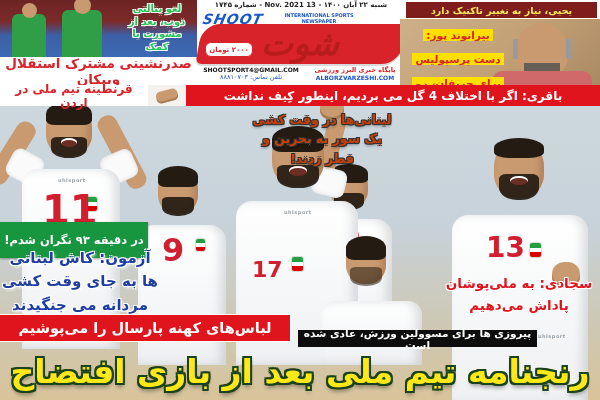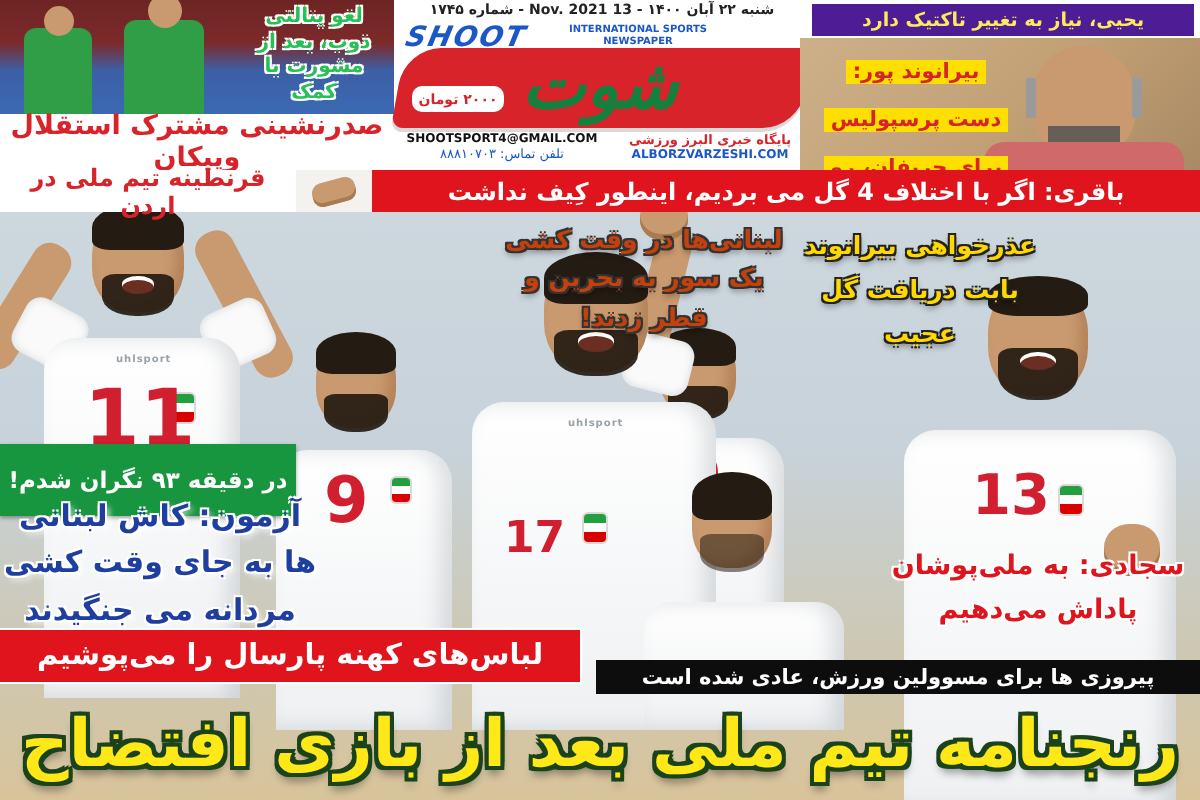--- a/index.html
+++ b/index.html
@@ -41,37 +41,37 @@
   }
   .sub-en{position:absolute;left:72px;top:12px;width:100px;text-align:center;font-size:5px;color:#1b57c8;font-weight:bold;line-height:1.2;}
   .sub-fa{position:absolute;left:72px;top:24px;width:100px;text-align:center;font-size:5px;color:#d8232a;font-weight:bold;}
   .red-swoosh{
     position:absolute;left:2px;top:24px;width:204px;height:40px;background:#d8232a;
     border-radius:18px 6px 18px 6px;transform:skewX(-10deg);
     box-shadow:0 2px 0 rgba(0,0,0,.15);
   }
   .masthead-fa{
     position:absolute;left:0;top:22px;width:206px;height:42px;
-    color:#15803d;font-size:34px;font-weight:bold;font-style:italic;
+    color:#b91c1c;font-size:34px;font-weight:bold;font-style:italic;
     display:flex;align-items:center;justify-content:center;direction:rtl;
   }
   .price-box{
     position:absolute;left:8px;top:42px;width:46px;height:13px;background:#fff;
     border:1px solid #d8232a;border-radius:6px;color:#d8232a;font-size:7px;font-weight:bold;
     display:flex;align-items:center;justify-content:center;direction:rtl;
   }
   .mast-bottom-left{position:absolute;left:4px;top:66px;width:100px;text-align:center;}
   .mast-email{font-size:6px;color:#111;font-weight:bold;}
   .mast-phone{font-size:6.5px;color:#1b57c8;font-weight:normal;direction:rtl;}
   .mast-bottom-right{position:absolute;right:4px;top:66px;width:92px;text-align:center;}
   .mast-agency{font-size:6.5px;color:#d8232a;font-weight:bold;direction:rtl;}
   .mast-site{font-size:6px;color:#1b57c8;font-weight:bold;}
   
   .tr-strip{
-    left:406px;top:2px;width:191px;height:16px;background:#4c1d95;
+    left:406px;top:2px;width:191px;height:16px;background:#7f1d1d;
     color:#ffe95e;font-size:9.5px;font-weight:bold;
   }
   .tr-photo{
     left:400px;top:19px;width:200px;height:66px;
     background:linear-gradient(135deg,#cdb089 0%,#c2a075 55%,#a98a64 100%);overflow:hidden;
   }
   .man-head{position:absolute;right:32px;top:4px;width:52px;height:56px;background:#c9996f;border-radius:48% 48% 42% 42%;}
   .man-hair{position:absolute;left:-3px;top:16px;width:58px;height:20px;border-left:5px solid #9a9a9a;border-right:5px solid #9a9a9a;box-sizing:border-box;}
   .man-beard{position:absolute;left:8px;bottom:-2px;width:36px;height:18px;background:#555;border-radius:0 0 45% 45%;opacity:.85;}
   .man-shirt{position:absolute;right:8px;top:52px;width:100px;height:16px;background:#d06a6a;border-radius:10px 10px 0 0;}
@@ -119,21 +119,21 @@
   .quote-sajjadi{
     left:440px;top:273px;width:158px;color:#e0141d;font-weight:bold;font-size:13.5px;line-height:1.6;
     text-align:center;direction:rtl;
     text-shadow:-1px -1px 0 #fff,1px -1px 0 #fff,-1px 1px 0 #fff,1px 1px 0 #fff;
   }
   .strip-kits{
     left:0;top:315px;width:290px;height:26px;background:#e0141d;
     color:#fff;font-size:14.5px;font-weight:bold;box-shadow:0 0 0 1px #fff;
   }
   .strip-officials{
-    left:298px;top:330px;width:302px;height:17px;background:#0d0d0d;
+    left:298px;top:330px;width:239px;height:17px;background:#0d0d0d;
     color:#fff;font-size:10.5px;font-weight:bold;
   }
   .headline-main{
     left:0;top:343px;width:600px;height:56px;
     color:#ffe818;font-size:33px;font-weight:bold;white-space:nowrap;
     text-shadow:
       -2px -2px 0 #1b431b,2px -2px 0 #1b431b,-2px 2px 0 #1b431b,2px 2px 0 #1b431b,
       0 -2px 0 #1b431b,0 2px 0 #1b431b,-2px 0 0 #1b431b,2px 0 0 #1b431b,0 4px 4px rgba(0,0,0,.4);
   }
 </style>
@@ -260,21 +260,20 @@
       <span class="hl">دست پرسپولیس برای حریفان، رو شده است</span>
     </div>
   </div>
 
   <div class="abs fist-box">
     <div class="fist"></div>
   </div>
   <div class="abs strip-bagheri center rtl">باقری: اگر با اختلاف 4 گل می بردیم، اینطور کِیف نداشت</div>
 
   <div class="abs note-lebanon">لبنانی‌ها در وقت کشی یک سور به بحرین و قطر زدند!</div>
-  <div class="abs note-beiranvand">عذرخواهی بیرانوند بابت دریافت گل عجیب</div>
   <div class="abs strip-93 center rtl">در دقیقه ۹۳ نگران شدم!</div>
   <div class="abs quote-azmoun">آزمون: کاش لبنانی ها به جای وقت کشی مردانه می جنگیدند</div>
   <div class="abs quote-sajjadi">سجادی: به ملی‌پوشان پاداش می‌دهیم</div>
 
   <div class="abs strip-kits center rtl">لباس‌های کهنه پارسال را می‌پوشیم</div>
   <div class="abs strip-officials center rtl">پیروزی ها برای مسوولین ورزش، عادی شده است</div>
   <div class="abs headline-main center rtl">رنجنامه تیم ملی بعد از بازی افتضاح</div>
 
 </div>
 

